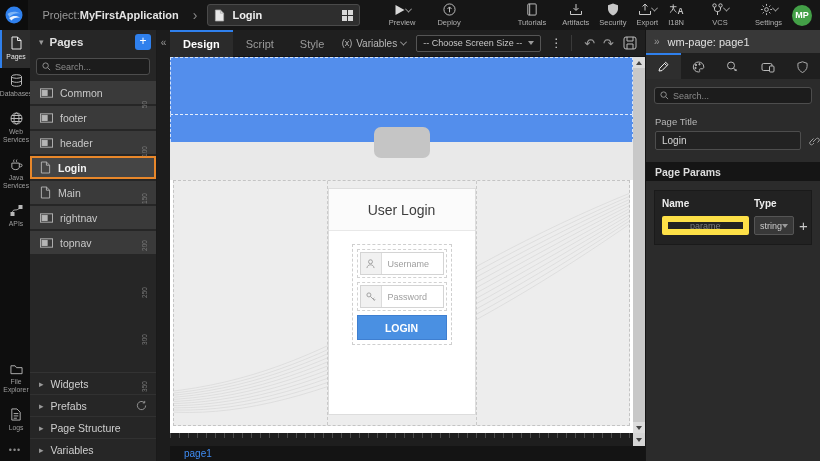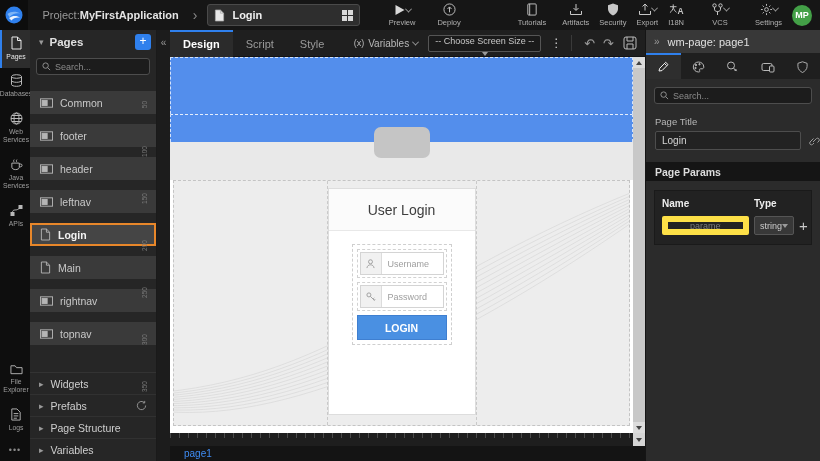--- a/index.html
+++ b/index.html
@@ -44,21 +44,21 @@
   .caret { color:#9a9a9a; font-size:9px; }
   .pg-title { flex:1; color:#e0e0e0; font-size:11.5px; font-weight:bold; }
   .plus-btn { width:16px; height:16px; background:#2f80ed; color:#fff; border-radius:3px; font-size:12px;
     line-height:15px; text-align:center; cursor:pointer; }
   .searchbox { margin:4px 6px 6px; height:17px; background:#1c1c1c; border:1px solid #4d4d4d; border-radius:3px;
     display:flex; align-items:center; padding:0 5px; gap:4px; }
   .searchbox input { flex:1; min-width:0; background:transparent; border:none; outline:none; color:#cfcfcf;
     font-size:9px; font-family:"Liberation Sans",sans-serif; }
   .searchbox input::placeholder { color:#8a8a8a; }
   .pg-list { flex:1; overflow:hidden; }
-  .pg-item { height:23px; margin:10px 0 2px; background:#3a3a3a; display:flex; align-items:center; gap:7px;
+  .pg-item { height:23px; margin:0 0 2px; background:#3a3a3a; display:flex; align-items:center; gap:7px;
     padding:0 8px; color:#c9c9c9; font-size:10.5px; cursor:pointer; border:2px solid transparent; }
   .pg-item .ic { color:#b5b5b5; display:flex; }
   .pg-item.sel { background:#454545; border-color:#e8872a; color:#f2f2f2; font-weight:bold; }
   .pg-sections { border-top:1px solid #333; }
   .pg-sec { height:22px; display:flex; align-items:center; gap:7px; padding:0 9px; color:#cfcfcf;
     font-size:10.5px; border-bottom:1px solid #313131; background:#262626; cursor:pointer; }
   .pg-sec .lbl { flex:1; }
   .pg-sec .ic { color:#9a9a9a; display:flex; }
 
   
@@ -69,21 +69,21 @@
 
   
   .canvas-col { width:475px; display:flex; flex-direction:column; background:#1e1e1e; }
   .ctoolbar { height:27px; background:#1f1f1f; display:flex; align-items:center; border-bottom:1px solid #141414; }
   .ctab { height:27px; display:flex; align-items:center; padding:0 13px; font-size:11px; color:#9b9b9b;
     border-top:2px solid transparent; cursor:pointer; }
   .ctab.active { background:#2b2b2b; color:#fff; border-top-color:#2f80ed; font-weight:bold; }
   .vars { display:flex; align-items:center; gap:4px; color:#b9b9b9; font-size:10px; margin-right:10px; cursor:pointer; }
   .fx { font-size:9px; color:#b9b9b9; }
   .sel-box { height:17px; background:#1a1a1a; border:1px solid #555; border-radius:2px; display:flex;
-    align-items:center; gap:6px; padding:0 6px; color:#c9c9c9; font-size:9px; cursor:pointer;flex-direction:column; }
+    align-items:center; gap:6px; padding:0 6px; color:#c9c9c9; font-size:9px; cursor:pointer; }
   .tri-dn { width:0; height:0; border-left:3.5px solid transparent; border-right:3.5px solid transparent;
     border-top:4px solid #9a9a9a; }
   .kebab { color:#d0d0d0; font-size:12px; margin:0 9px; cursor:pointer; }
   .tool-sep { width:1px; height:16px; background:#3a3a3a; margin-right:8px; }
   .histbtn { color:#9a9a9a; font-size:13px; margin:0 4px; cursor:pointer; }
   .savebtn { color:#bbb; margin:0 8px 0 5px; cursor:pointer; display:flex; }
 
   .cbody { flex:1; display:flex; min-height:0; }
 
   
@@ -377,29 +377,20 @@
           <span>footer</span>
         </div>
         <div class="pg-item">
           <span class="ic">
               <svg width="13" height="10" viewBox="0 0 14 10" fill="none" stroke="currentColor">
                 <rect x=".5" y=".5" width="13" height="9"></rect>
                 <rect x="2.2" y="2.2" width="5.5" height="5.5" fill="currentColor"></rect>
               </svg>
             </span>
           <span>header</span>
-        </div>
-        <div class="pg-item">
-          <span class="ic">
-              <svg width="13" height="10" viewBox="0 0 14 10" fill="none" stroke="currentColor">
-                <rect x=".5" y=".5" width="13" height="9"></rect>
-                <rect x="2.2" y="2.2" width="5.5" height="5.5" fill="currentColor"></rect>
-              </svg>
-            </span>
-          <span>leftnav</span>
         </div>
         <div class="pg-item sel">
           <span class="ic">
               <svg width="11" height="13" viewBox="0 0 12 14" fill="none" stroke="currentColor">
                 <path d="M1.5 1h5.5l3.5 3.5V13h-9z"></path>
                 <path d="M7 1v3.5h3.5"></path>
               </svg>
             </span>
           <span>Login</span>
         </div>

